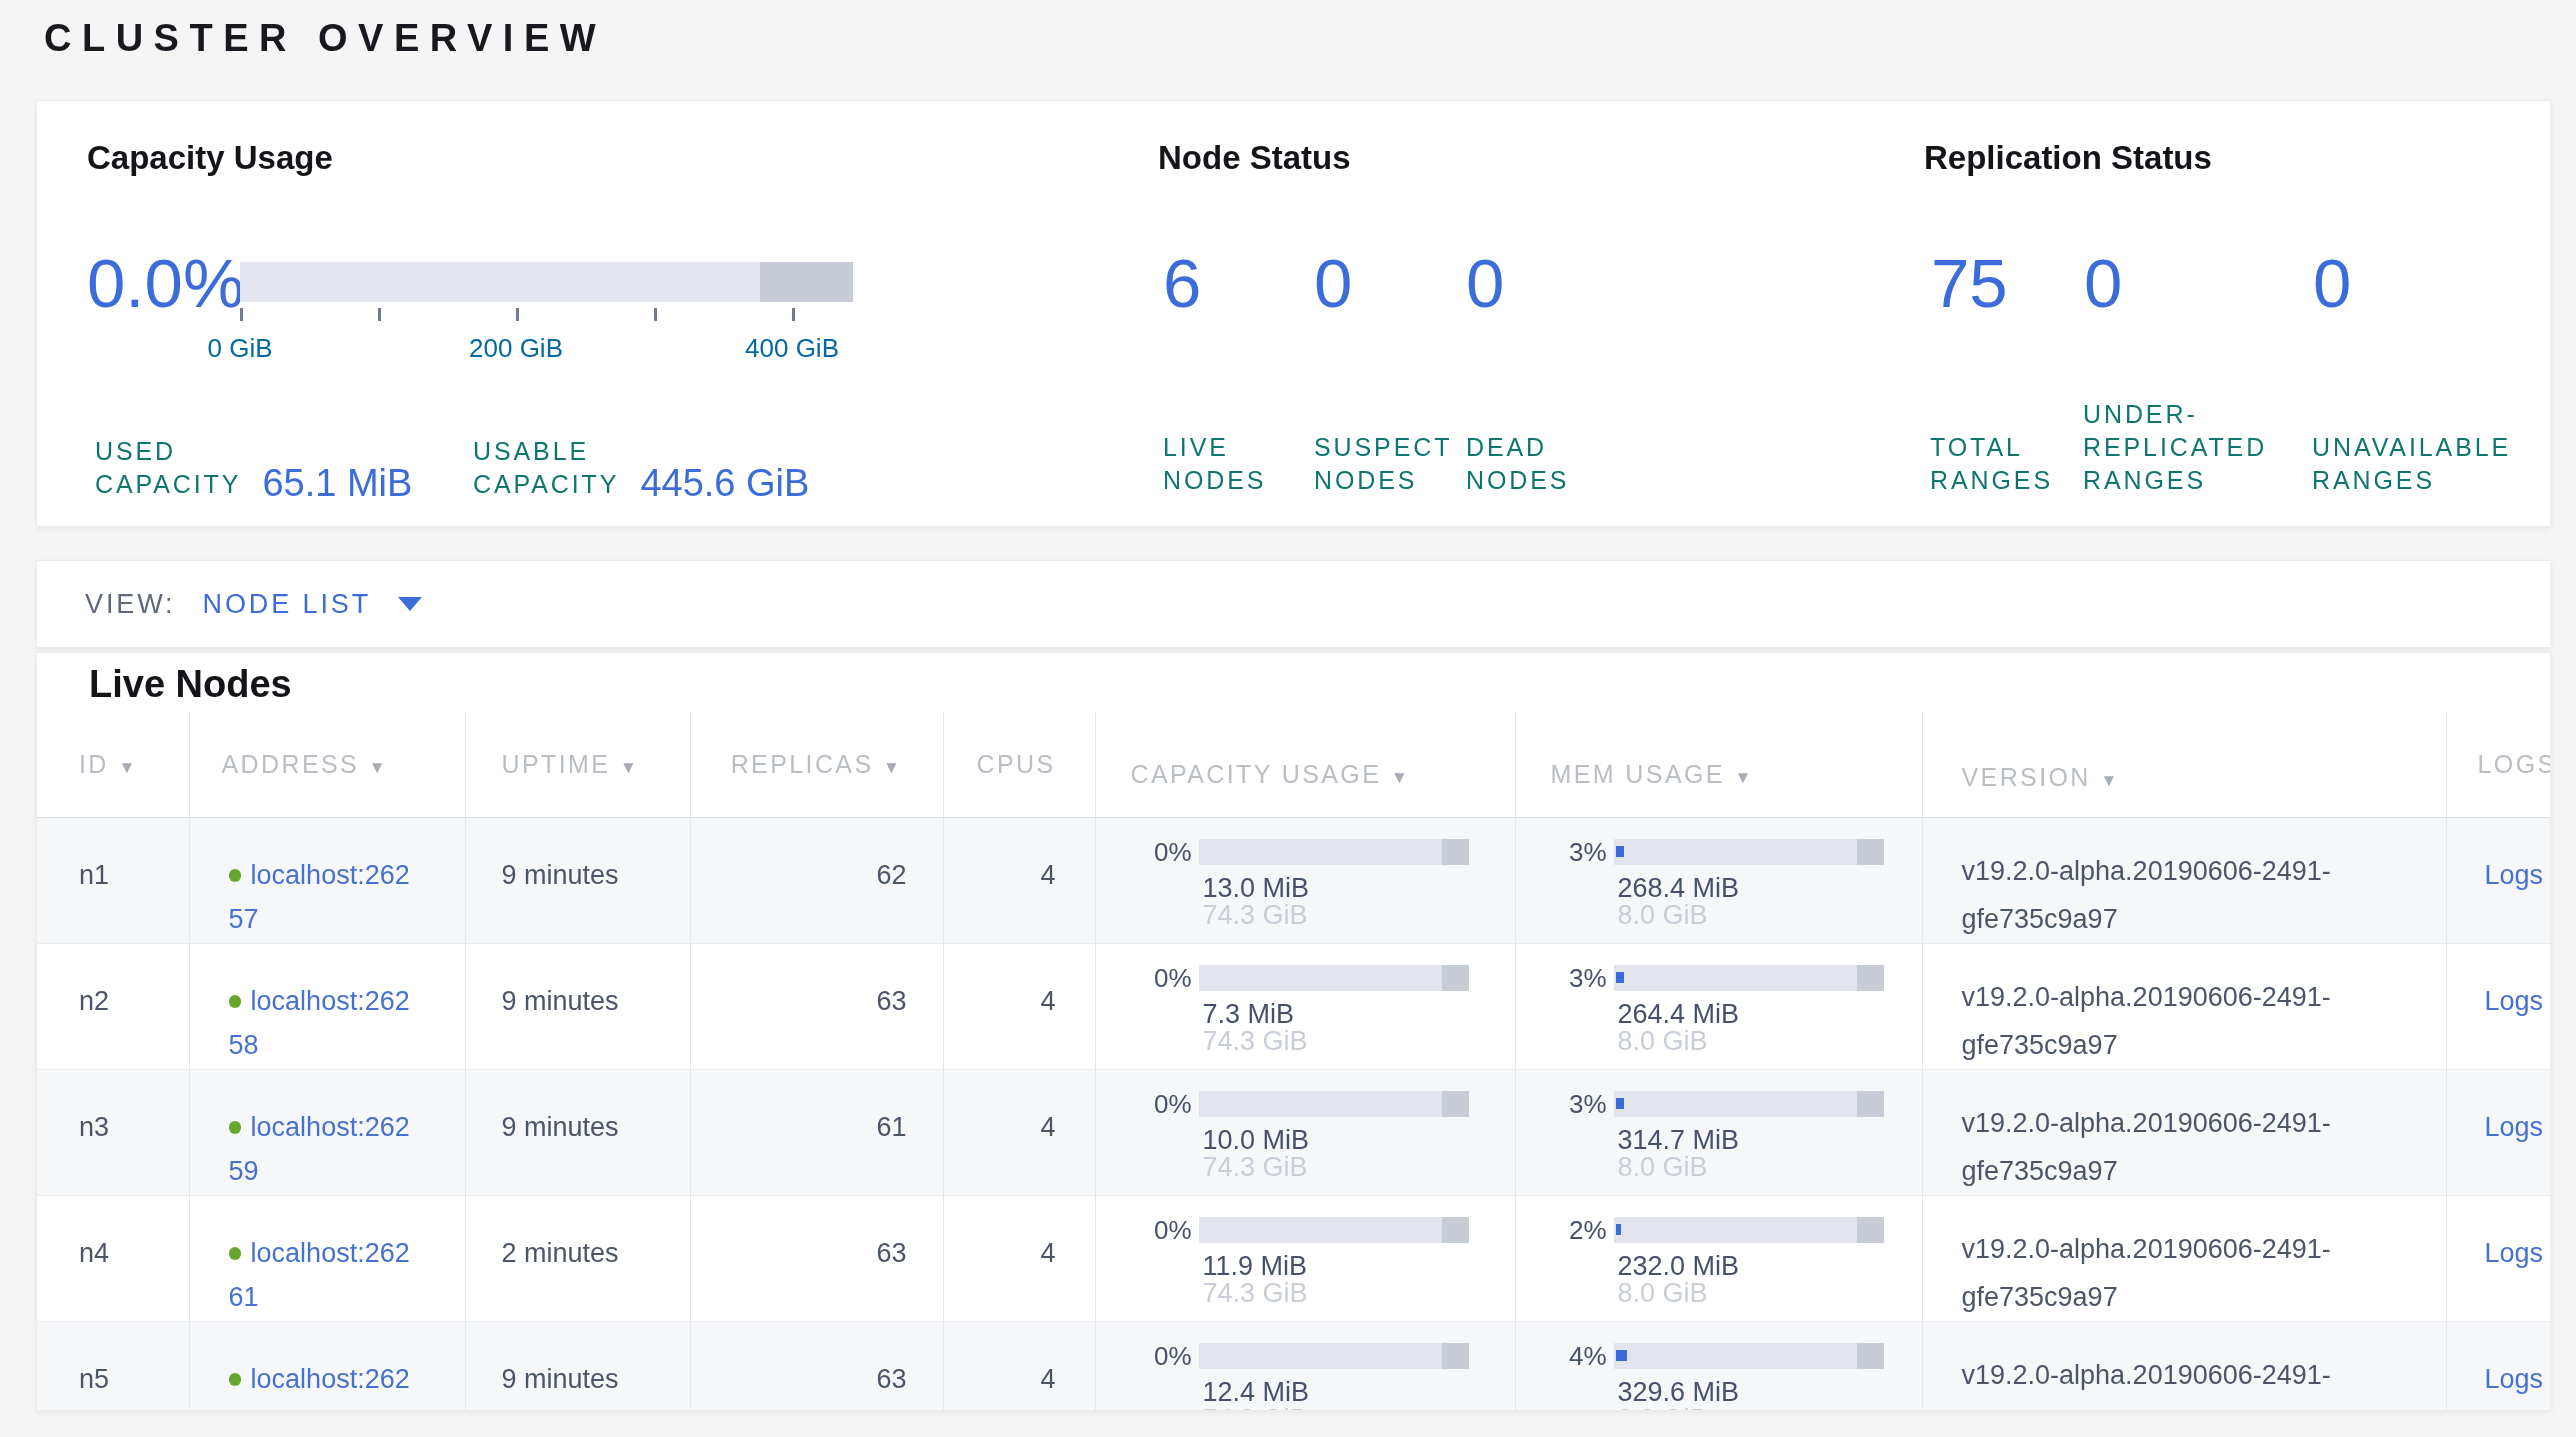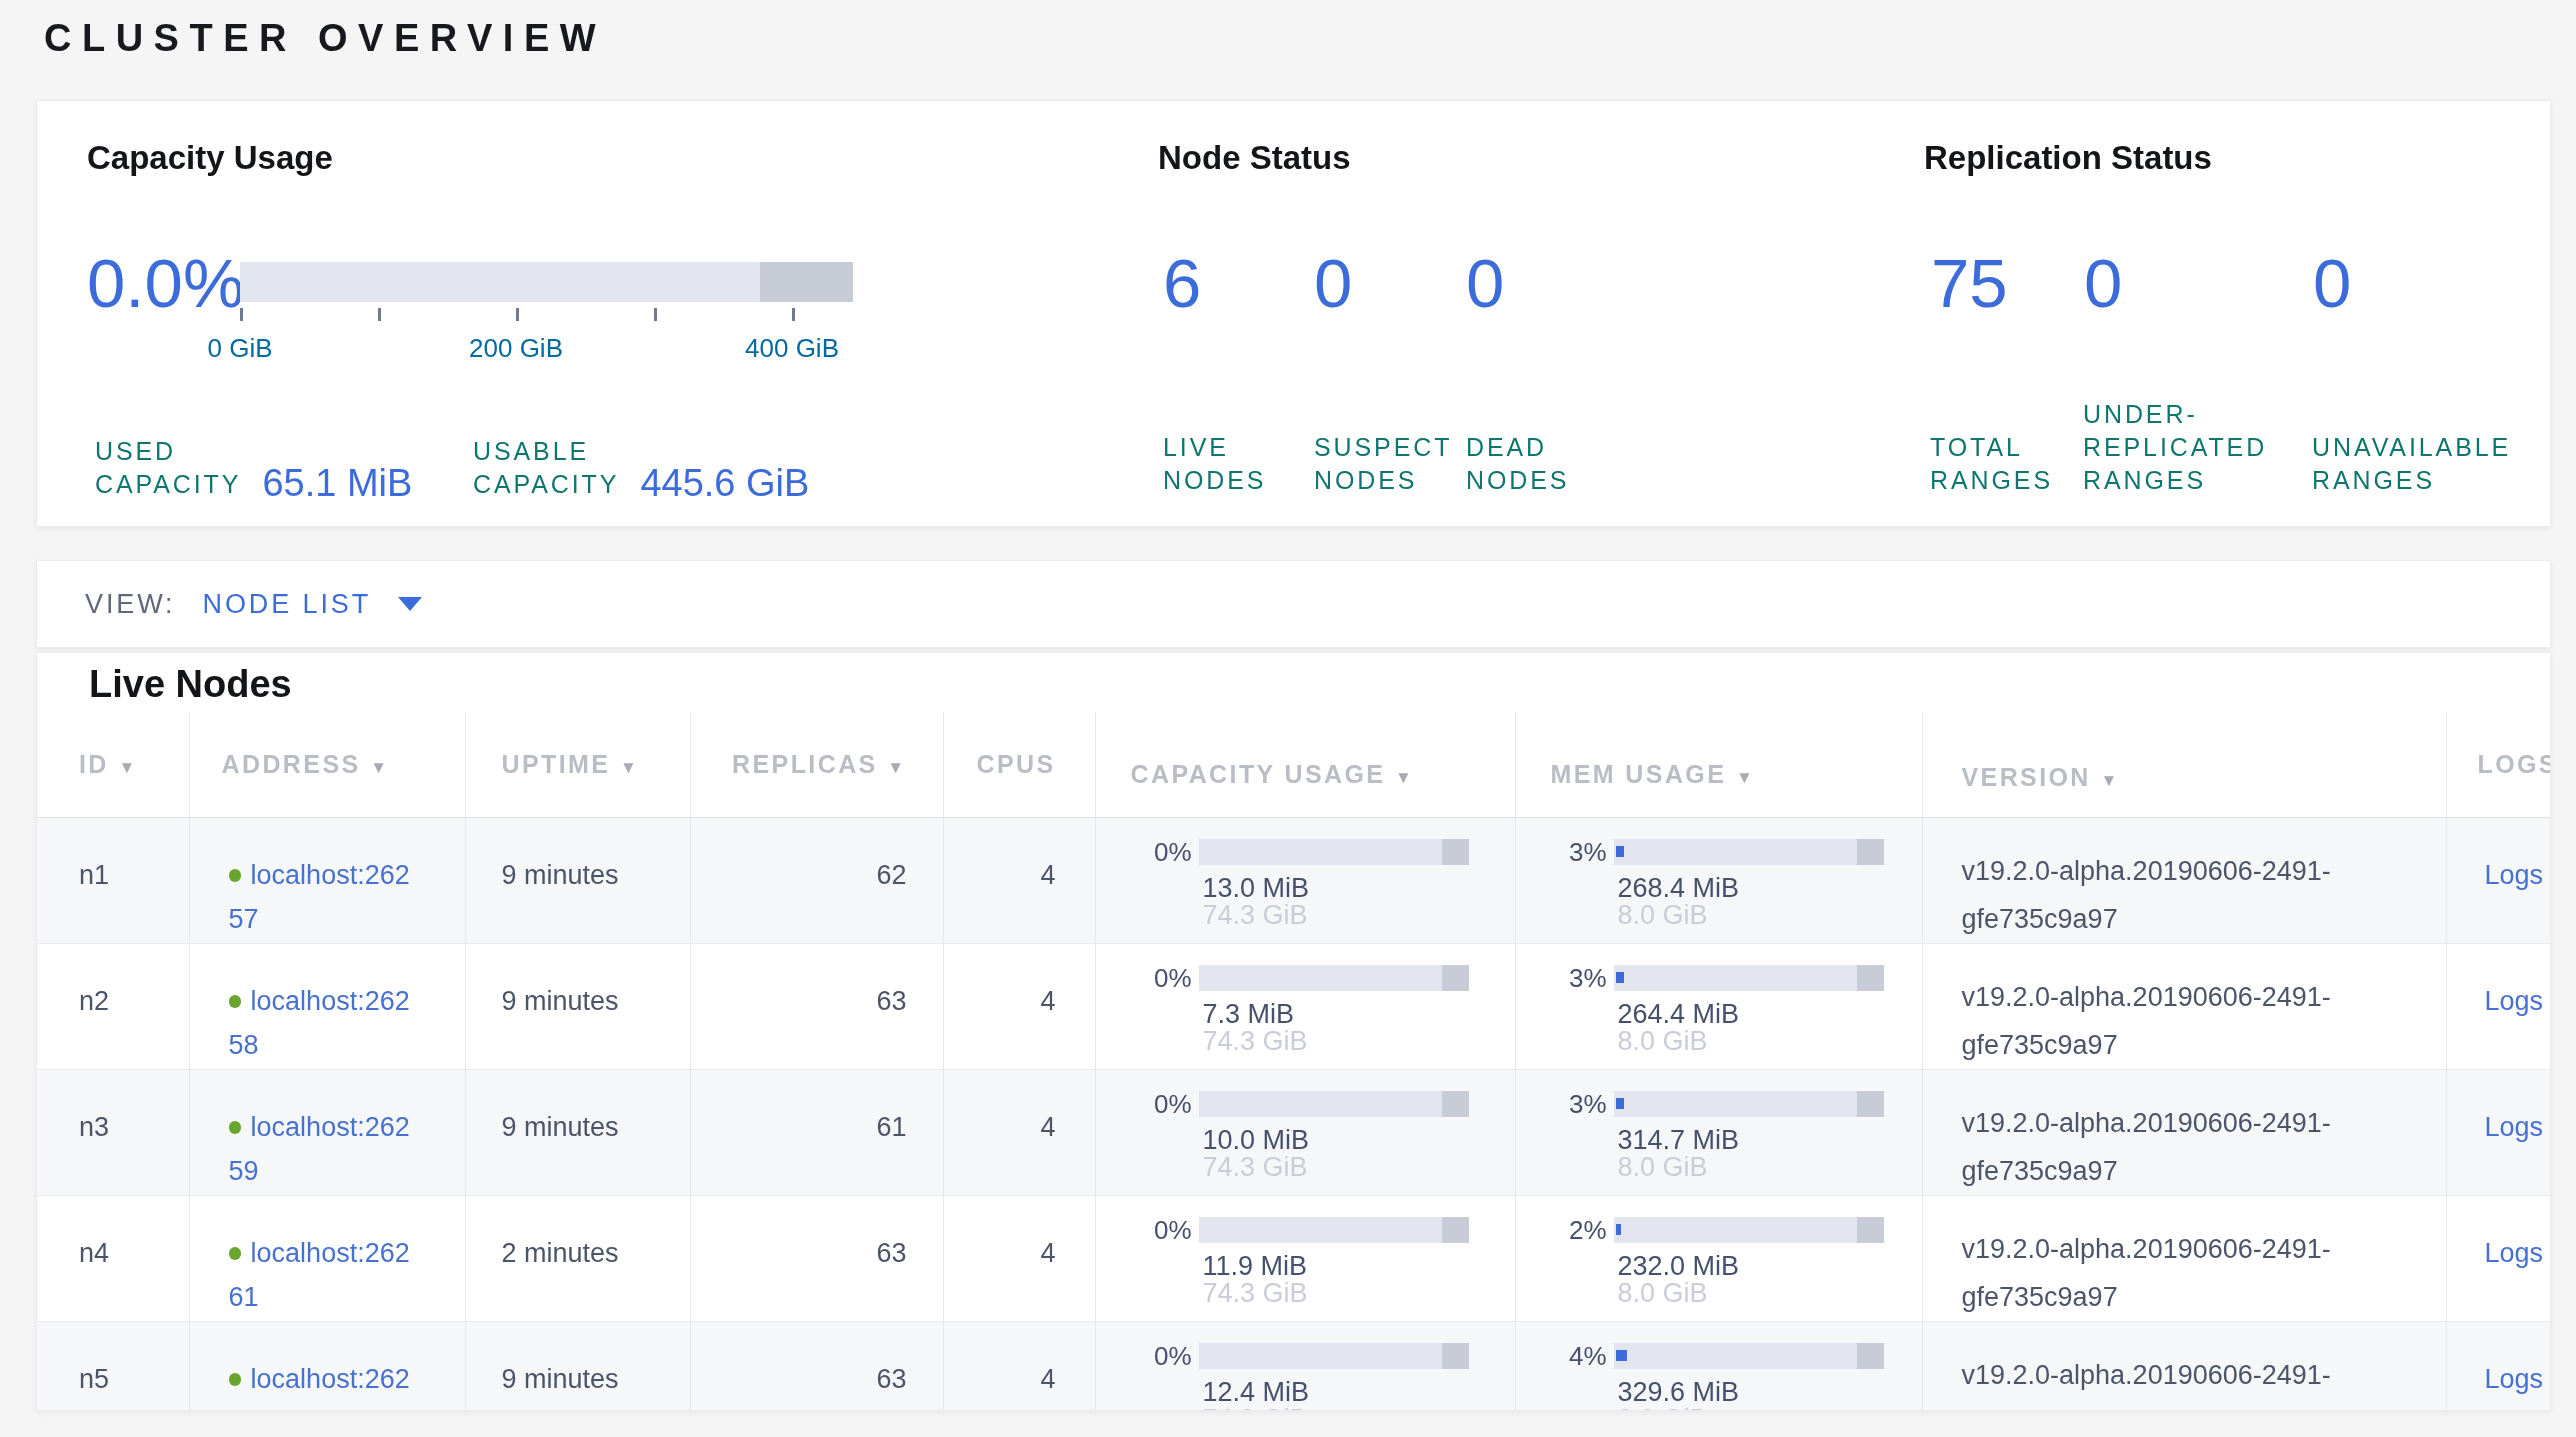--- a/index.html
+++ b/index.html
@@ -73,37 +73,37 @@
   #table-card { left:36px; top:652px; width:2515px; height:759px; overflow:hidden; }
   .table-heading {
     position:absolute; left:52px; top:0; height:59px; line-height:63px;
     font-size:38px; font-weight:700; color:#131519;
   }
   table { position:absolute; left:0; top:59px; width:2511px; border-collapse:collapse; table-layout:fixed; }
   th, td { border-left:1.9px solid #e4e7eb; vertical-align:top;padding-left:31px; }
   th:first-child, td:first-child { border-left:none; }
   thead th {
     height:105px; vertical-align:middle;
-    font-size:25px; font-weight:700; letter-spacing:2.4px; color:#b9bdc4;
+    font-size:25px; font-weight:400; letter-spacing:2.4px; color:#b9bdc4;
     border-bottom:1.9px solid #dcdfe4; text-align:left;
   }
   .sort-arrow { font-size:17px; color:#a6abb4; margin-left:9.6px; }
   tbody tr { height:115px; }
   tbody tr:nth-child(odd) { background:#f6f7f9; }
   tbody tr + tr td { border-top:1.9px solid #e9ebee; }
   td { font-size:27px; color:#4c5568; line-height:44px; padding-top:35px; }
   
   .c-id   { padding-left:42px; }
   th.c-id { padding-left:42px; }
   .c-addr { padding-left:39px; padding-right:49px; word-break:break-all; }
   th.c-addr { padding-left:32px; }
   .c-uptime { padding-left:36px; }
   th.c-uptime { padding-left:36px; }
   .c-replicas { text-align:right; padding-right:36px; }
-  th.c-replicas { text-align:right; padding-left:36px; }
+  th.c-replicas { text-align:center; padding-left:36px; }
   .c-cpus { text-align:right; padding-right:39px; }
   th.c-cpus { text-align:right; padding-right:39px; }
   th.c-cap, th.c-mem { padding-left:35px; }
   .c-cap, .c-mem { padding-top:21px; }
   .c-ver { padding-left:39px; padding-right:29px; overflow-wrap:break-word; line-height:48px; padding-top:29px; }
   th.c-ver { padding-left:39px; }
   .c-logs { text-align:center; }
   th.c-logs { text-align:center; }
   .dot {
     display:inline-block; width:12.5px; height:12.5px; border-radius:50%;

